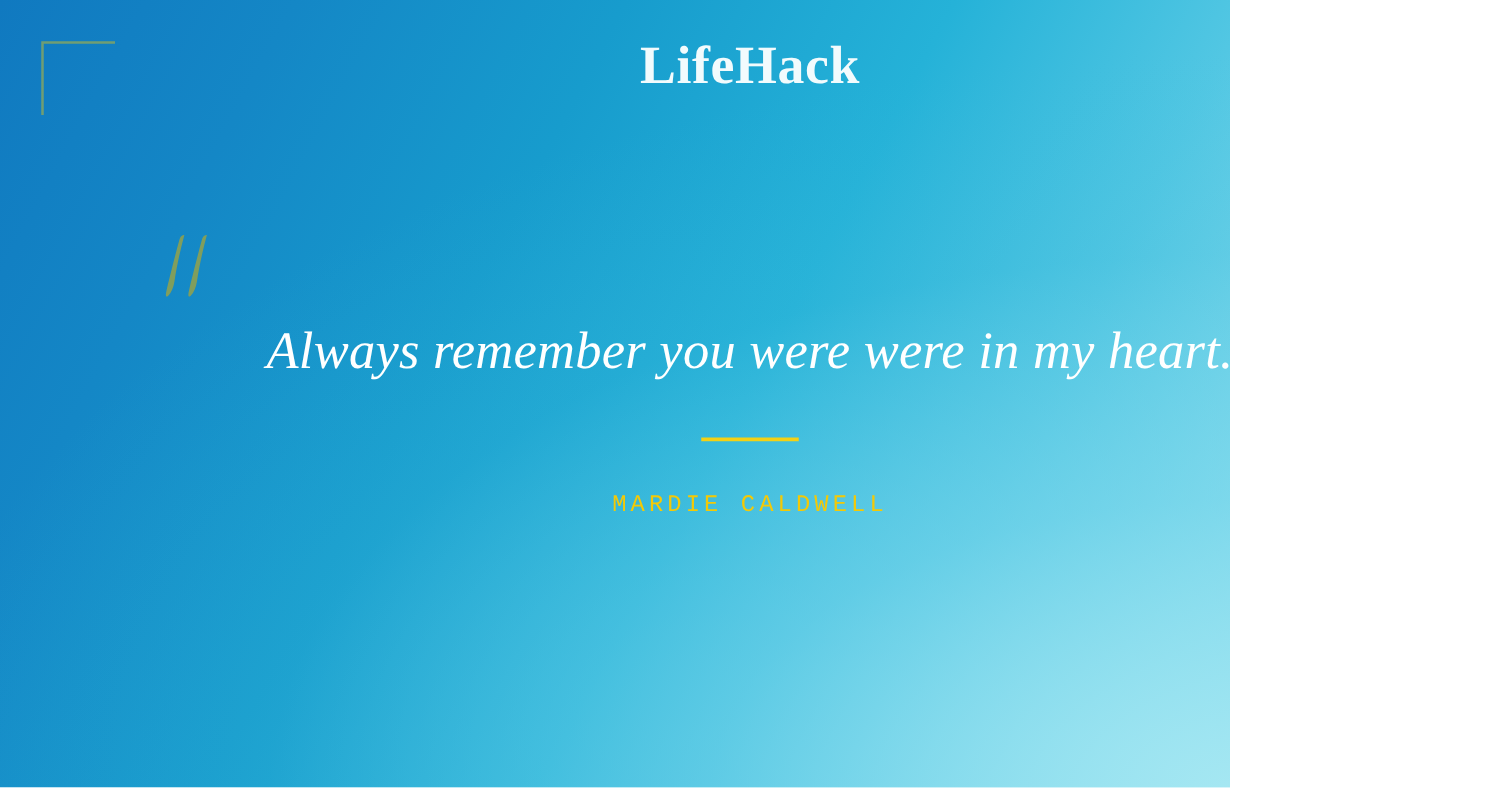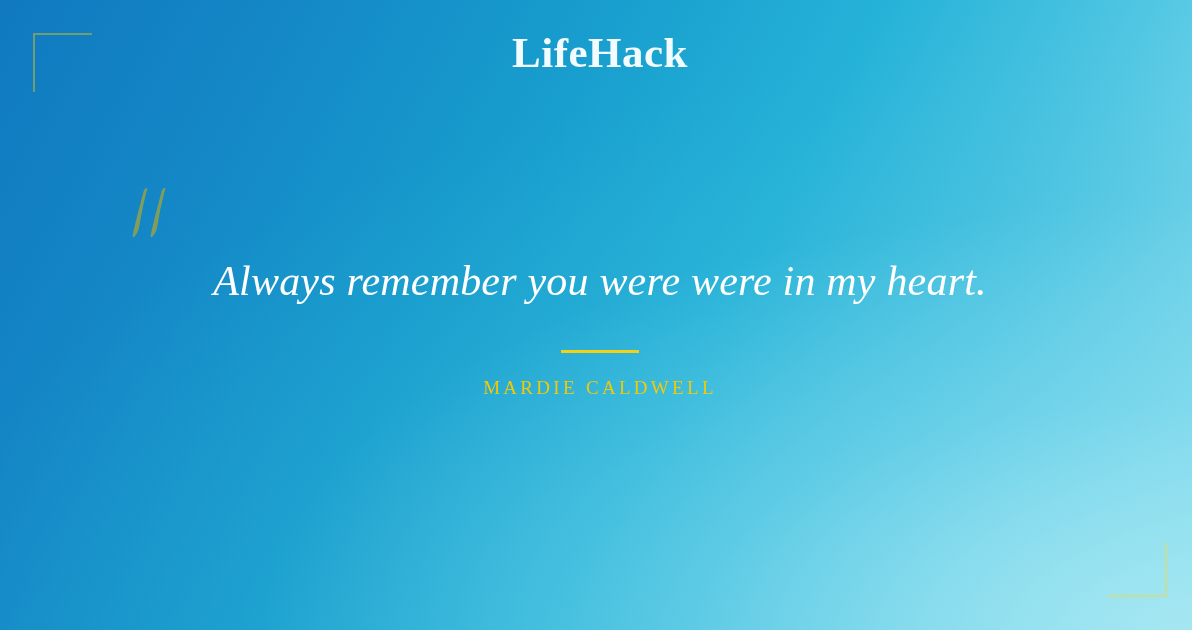--- a/index.html
+++ b/index.html
@@ -8,21 +8,21 @@
   }
   body {
     width: 1200px;
     height: 630px;
     overflow: hidden;
     font-family: "Liberation Sans", sans-serif;
   }
 
   #card {
     position: relative;
-    width: 1192px;
+    width: 984px;
     height: 630px;
     overflow: hidden;
     background:
       radial-gradient(ellipse 150% 130% at 100% 100%,
         rgba(165,231,242,0.95) 0%,
         rgba(120,214,235,0.55) 28%,
         rgba(60,186,218,0.18) 52%,
         rgba(0,0,0,0) 72%),
       linear-gradient(118deg,
         #1079c0 0%,
@@ -113,22 +113,22 @@
     max-width: 1000px;
     white-space: nowrap;
   }
   #quote-divider {
     margin-top: 43px;
     width: 78px;
     height: 3px;
     background: #f4d114;
   }
   #quote-author {
-    margin-top: 24px;
-    font-family: Liberation Serif, serif;
+    margin-top: 40px;
+    font-family: Liberation Mono, monospace;
     font-size: 19px;
     font-weight: 400;
     letter-spacing: 3.3px;
     color: #f3c907;
     text-transform: uppercase;
     white-space: nowrap;
   }
 </style>
 </head>
 <body>

